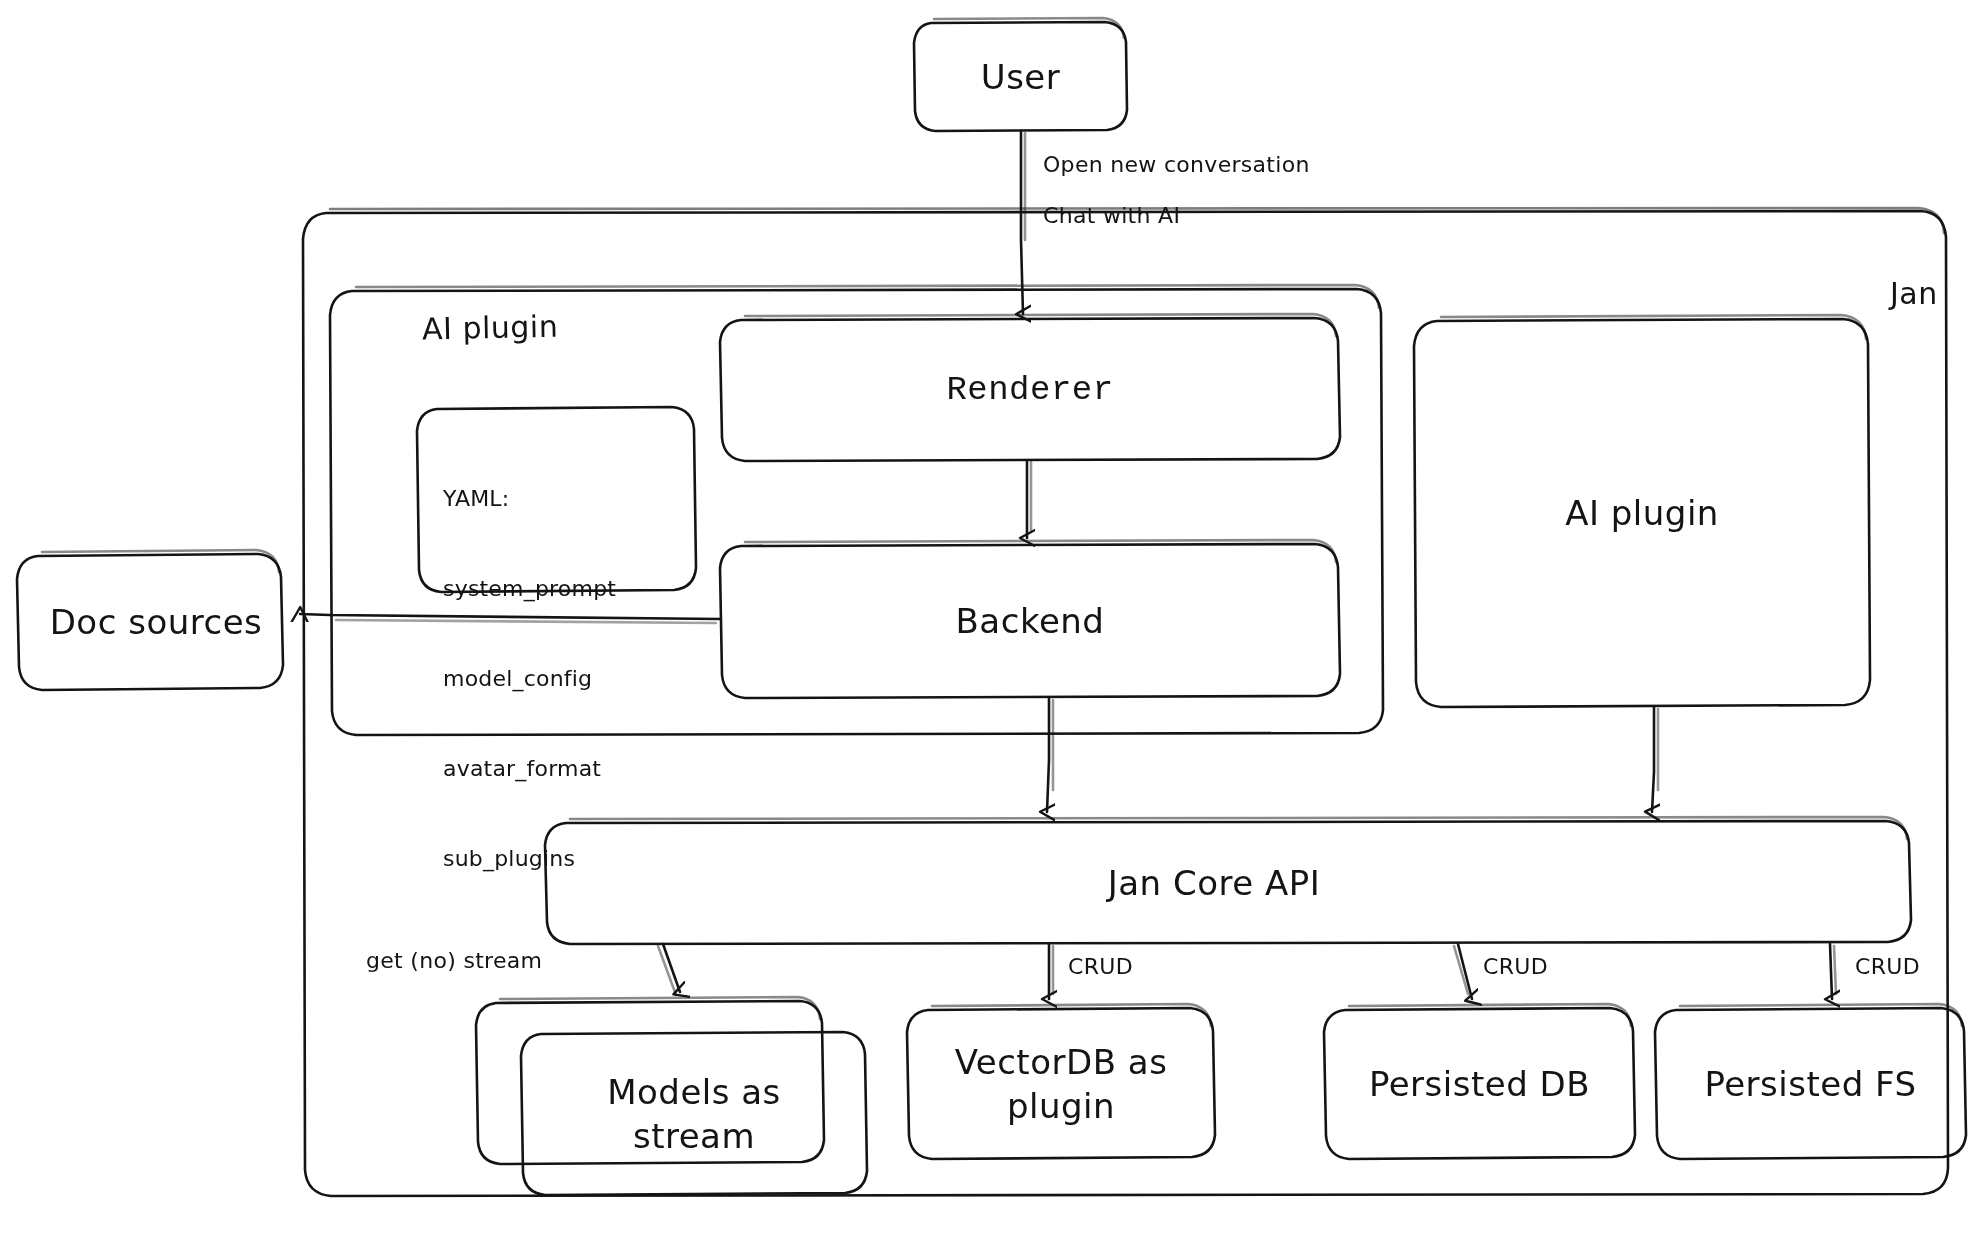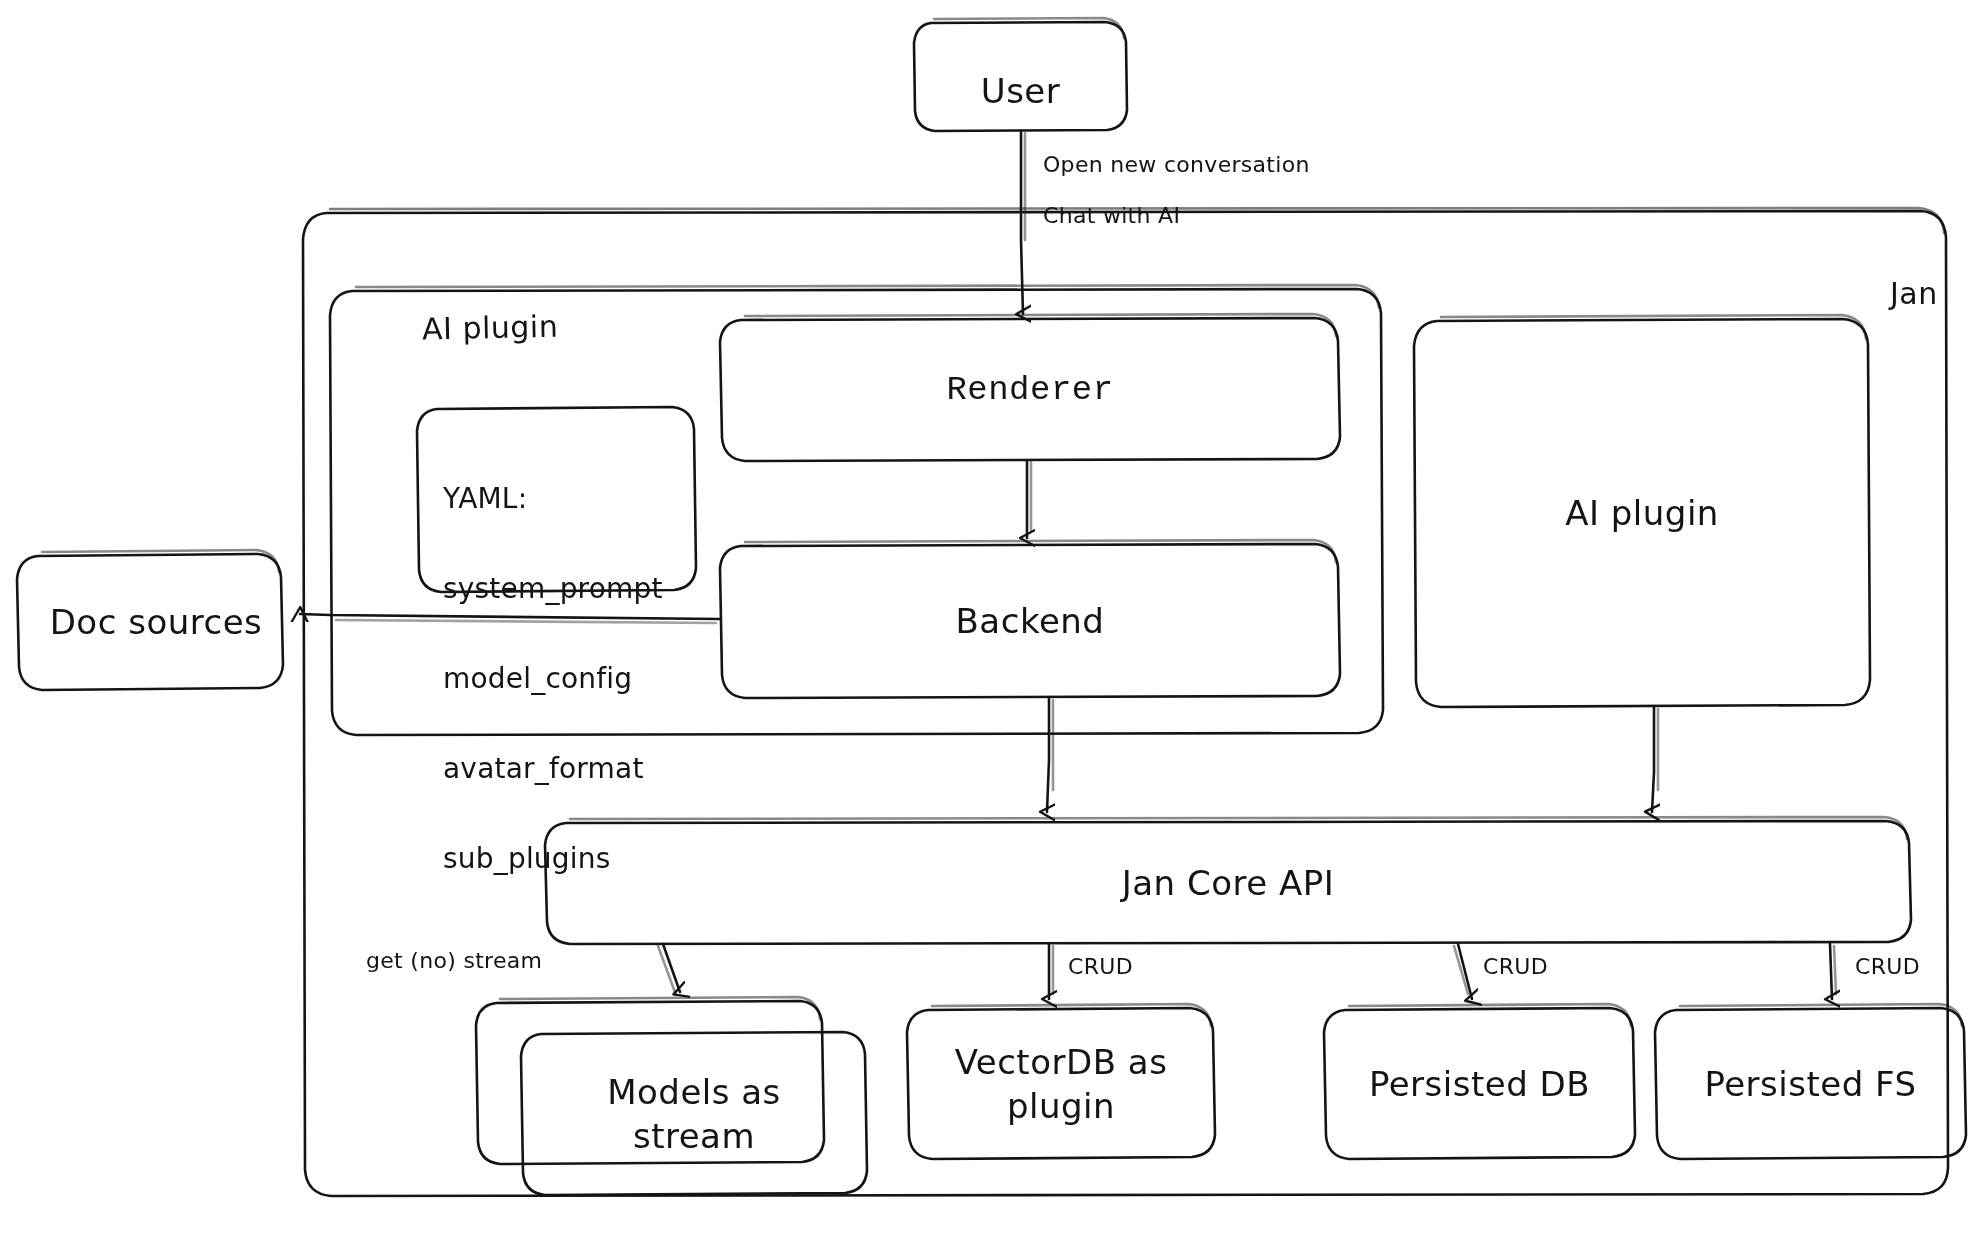--- a/index.html
+++ b/index.html
@@ -36,21 +36,21 @@
   }
   .group-label {
     font-size: 30px;
     letter-spacing: 0.5px;
   }
   .edge-label {
     font-size: 22px;
     letter-spacing: 0.3px;
   }
   .yaml-label {
-    font-size: 28px;
+    font-size: 22px;
     line-height: 30px;
     letter-spacing: 0.2px;
   }
   .center-box {
     position: absolute;
     display: flex;
     align-items: center;
     justify-content: center;
     text-align: center;
     color: #141414;
@@ -198,31 +198,31 @@
         <path d="M1830,944 L1832,999" marker-end="url(#arrowhead)"></path>
         <path d="M1834,946 L1836,994" opacity="0.45"></path>
       </g>
     </g>
   </svg>
 
   <div class="lbl group-label" style="left:1890px; top:276px;">Jan</div>
 
   <div class="lbl group-label" style="left:422px; top:310px; transform:rotate(-1.2deg);">AI plugin</div>
 
-  <div class="center-box node-label" style="left:914px; top:36px; width:213px; height:109px;">User</div>
+  <div class="center-box node-label" style="left:914px; top:22px; width:213px; height:109px;">User</div>
 
   <div class="center-box node-label" style="left:720px; top:318px; width:620px; height:143px;font-family:Liberation Mono, monospace;">Renderer</div>
 
   <div class="center-box node-label" style="left:720px; top:544px; width:620px; height:154px;">Backend</div>
 
   <div class="center-box node-label" style="left:1414px; top:319px; width:456px; height:388px;">AI plugin</div>
 
   <div class="center-box node-label" style="left:23px; top:554px; width:266px; height:136px;">Doc sources</div>
 
-  <div class="center-box node-label" style="left:545px; top:821px; width:1366px; height:123px;">Jan Core API</div>
+  <div class="center-box node-label" style="left:531px; top:821px; width:1366px; height:123px;">Jan Core API</div>
 
   <div class="center-box node-label" style="left:521px; top:1032px; width:346px; height:163px; line-height:44px;">
     <span style="white-space:pre-line;">Models as
 stream</span>
   </div>
 
   <div class="center-box node-label" style="left:907px; top:1008px; width:308px; height:151px; line-height:44px;">
     <span style="white-space:pre-line;">VectorDB as
 plugin</span>
   </div>

